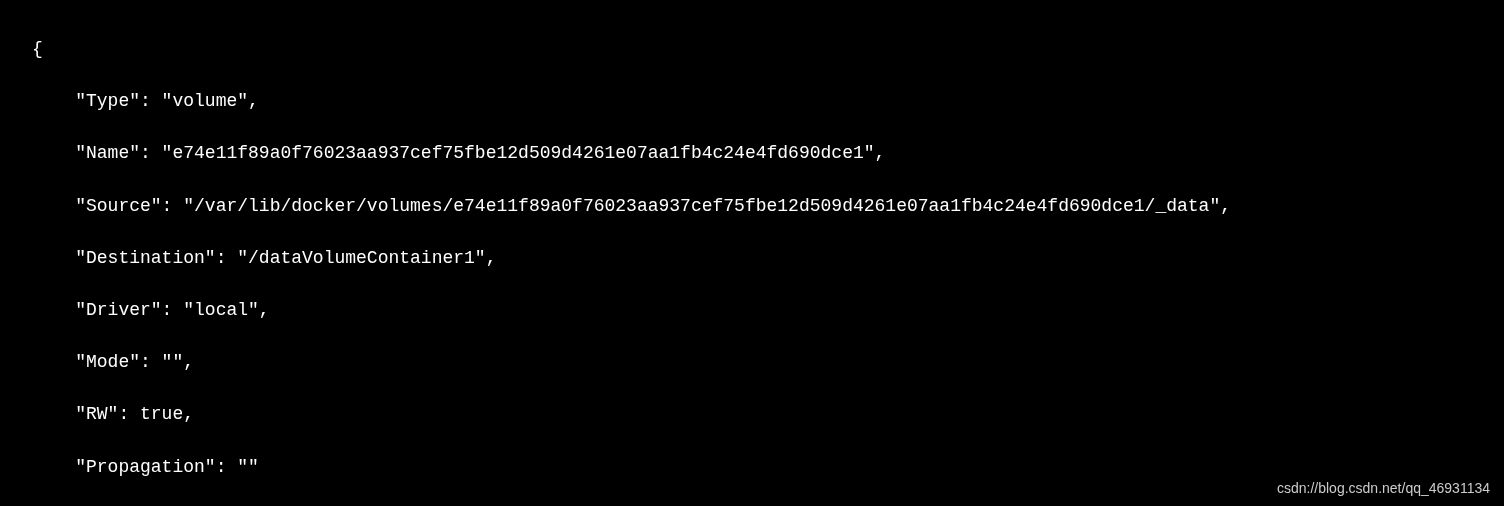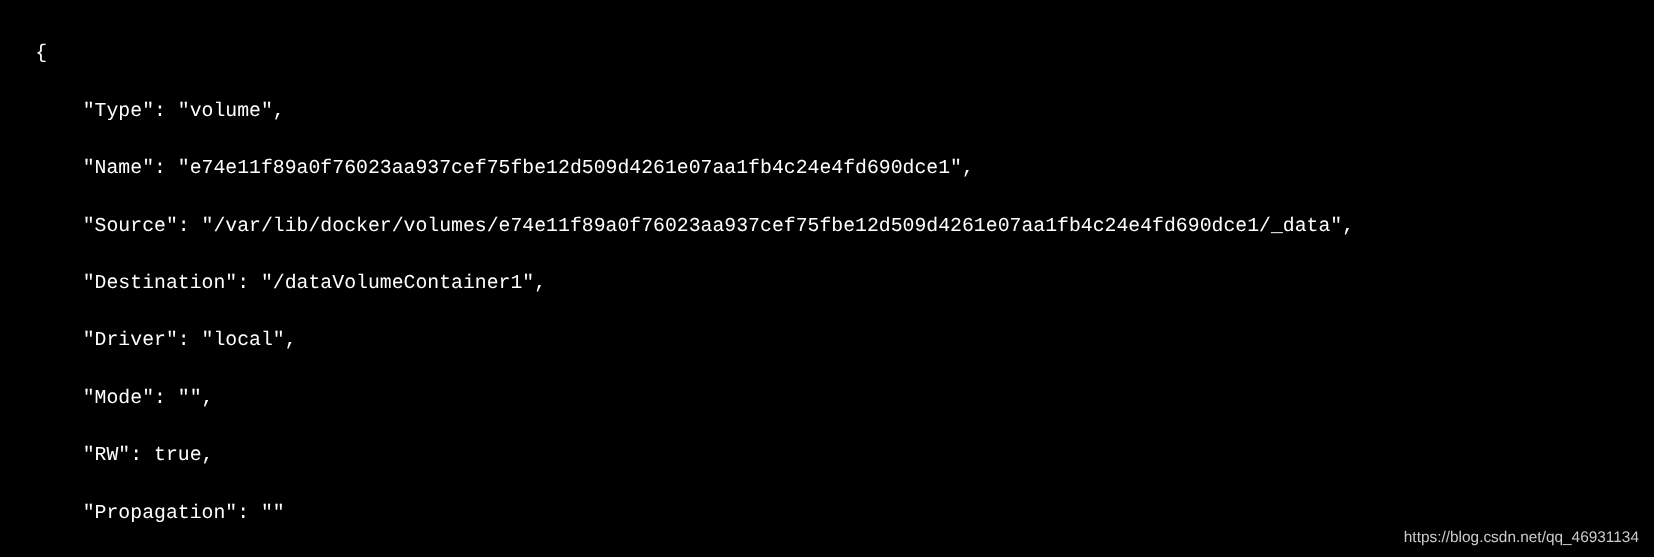--- a/index.html
+++ b/index.html
@@ -51,13 +51,13 @@
 
 
 
 
 
 
 
 
 </div>
 
-<div class="watermark">https://blog.csdn.net/qq_46931134</div>
+<div class="watermark">csdn://blog.csdn.net/qq_46931134</div>
 
 </body></html>

